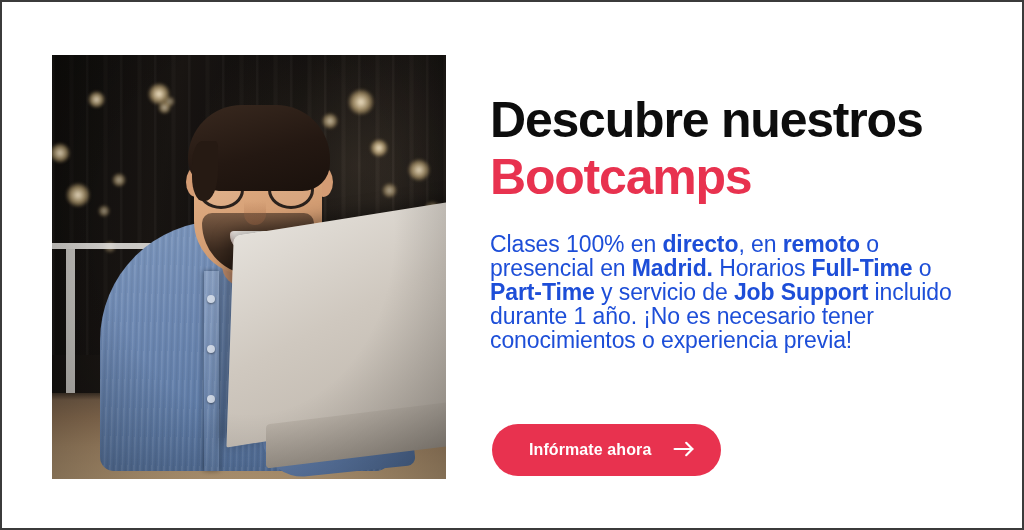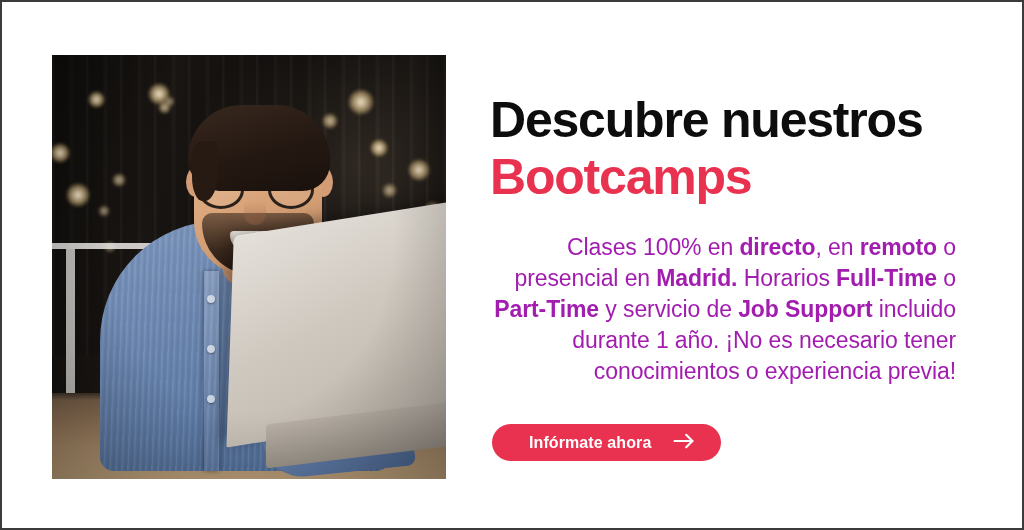--- a/index.html
+++ b/index.html
@@ -335,33 +335,32 @@
     font-weight: 800;
     letter-spacing: -1.2px;
     line-height: 57px;
     color: #0d0d0d;
   }
   .heading .accent { color: #e8324f; display: block; }
 
   .body-copy {
     margin-top: 26px;
     font-size: 23px;
-    line-height: 31px;
-    color: #a21caf;
+    line-height: 24px;
+    color: #1d4ed8;
     letter-spacing: -0.1px;
     max-width: 466px;
-    text-align: right;
   }
   .body-copy b { font-weight: 700; }
 
   .cta {
     position: absolute;
     left: 490px;
     top: 422px;
-    height: 37px;
+    height: 52px;
     padding: 0 26px 0 37px;
     display: inline-flex;
     align-items: center;
     gap: 22px;
     background: #e8324f;
     border: none;
     border-radius: 26px;
     cursor: pointer;
     font-family: "Liberation Sans", sans-serif;
   }

